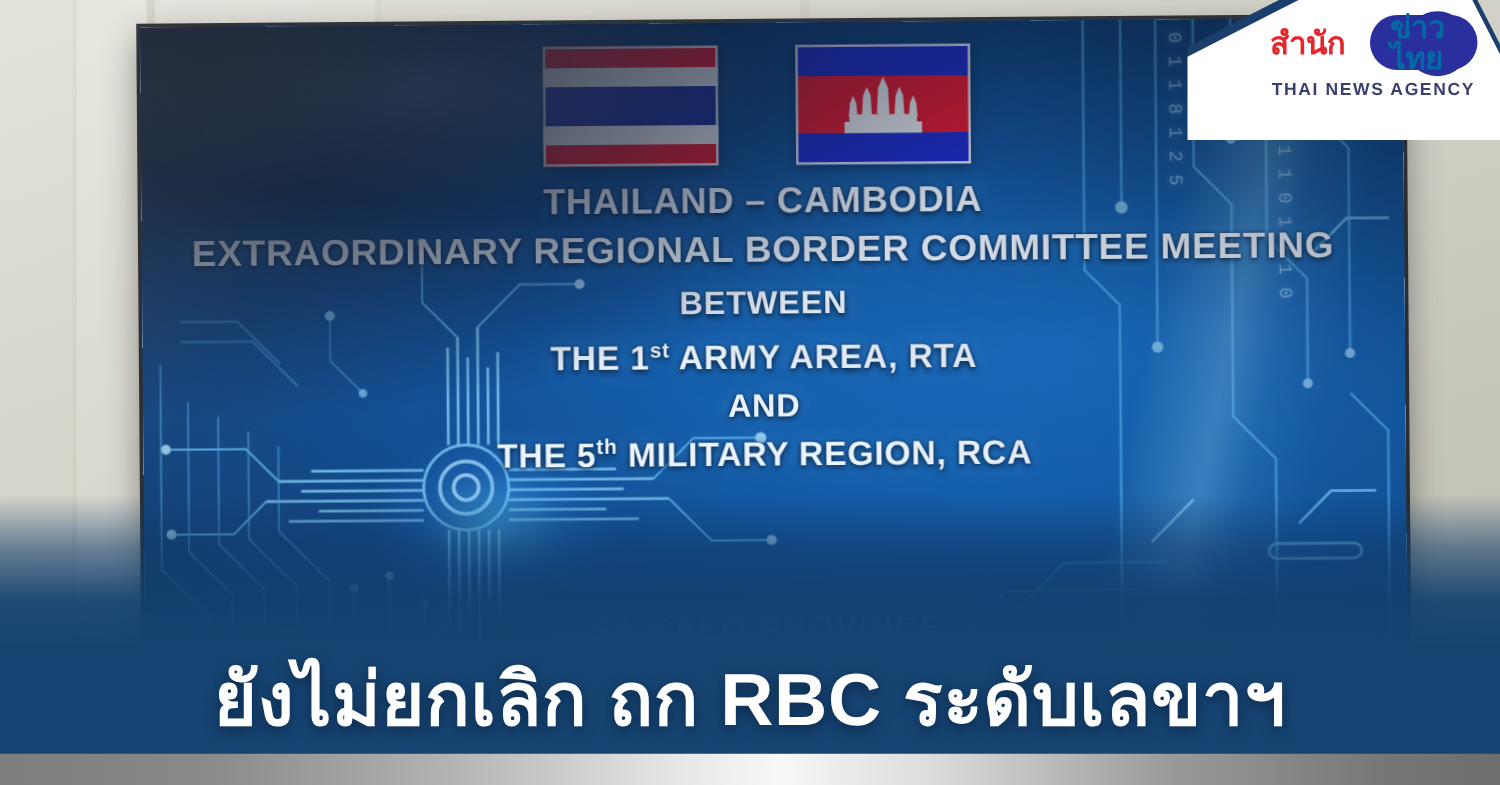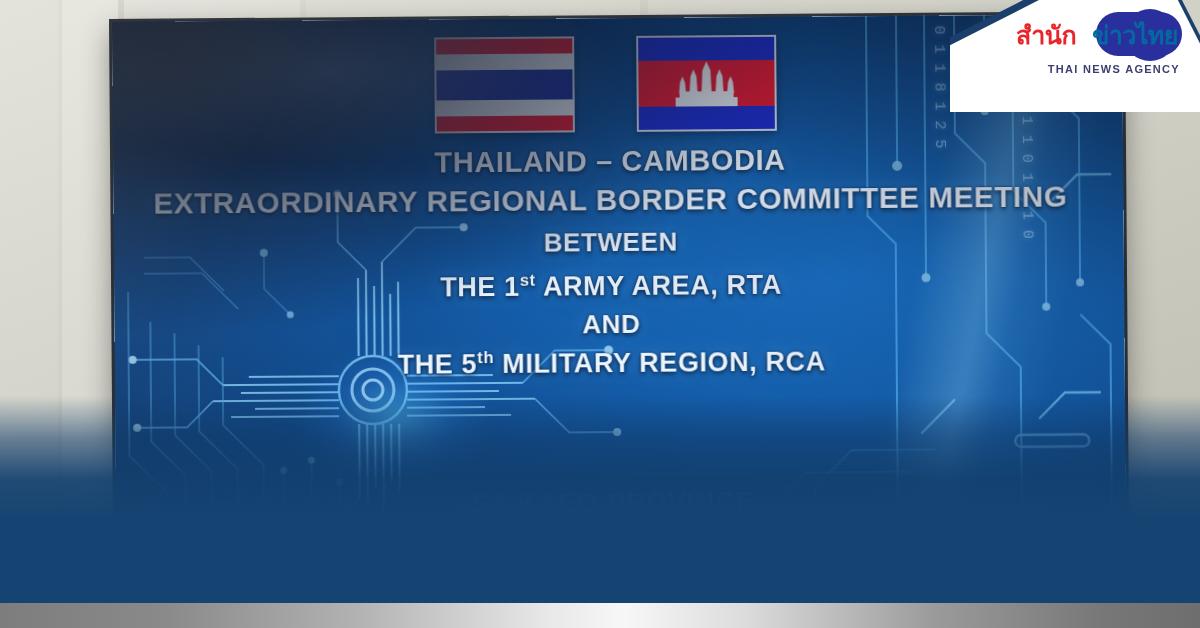--- a/index.html
+++ b/index.html
@@ -227,21 +227,21 @@
     background:#ffffff;
     transform:rotate(-27deg);
     transform-origin:right bottom;
   }
   .logo{
     position:absolute; right:16px; top:10px;
     width:168px; height:78px;
   }
   .logo-row{
     position:relative; height:50px;
-    display:flex; align-items:center; justify-content:space-between;
+    display:flex; align-items:center; justify-content:flex-start;gap:36px;
   }
   .logo-circle{
     position:absolute; right:8px; top:-1px;
     width:52px; height:52px; border-radius:50%;
     background:#2a2f9e;
   }
   .logo-th1{
     position:relative; z-index:2;
     color:#e8252a; font-weight:bold; font-size:25px;
     font-family:"Liberation Sans", sans-serif;
@@ -254,21 +254,21 @@
     line-height:1; letter-spacing:-.5px;
     margin-right:6px;
   }
   .logo-pill{
     position:absolute; right:2px; top:2px;
     width:86px; height:44px; border-radius:22px;
     background:#2a2f9e; z-index:1;
   }
   .logo-sub{
     text-align:right; margin-top:3px; margin-right:4px;
-    color:#3a3f6e; font-weight:bold; font-size:11px;
+    color:#3a3f6e; font-weight:bold; font-size:14px;
     letter-spacing:1.3px;
     font-family:"Liberation Sans", sans-serif;
   }
 </style>
 </head>
 <body>
 
 <div id="shot">
 
   <div class="wall"></div>
@@ -436,20 +436,21 @@
 
     <div class="ln-prov">SA KAEO PROVINCE</div>
     <div class="ln-date">21st – 22nd AUGUST 2025</div>
 
     <div class="screen-dark"></div>
     <div class="screen-gloss"></div>
     <div class="screen-vign"></div>
   </div>
 
   <div class="caption-wrap"></div>
+  <div class="caption">ยังไม่ยกเลิก ถก RBC ระดับเลขาฯ</div>
 
   <div class="bottombar"></div>
 
   <div class="corner">
     <div class="corner-navy"></div>
     <div class="corner-white"></div>
     <div class="logo">
       <div class="logo-row">
         <div class="logo-pill"></div>
         <div class="logo-circle"></div>

